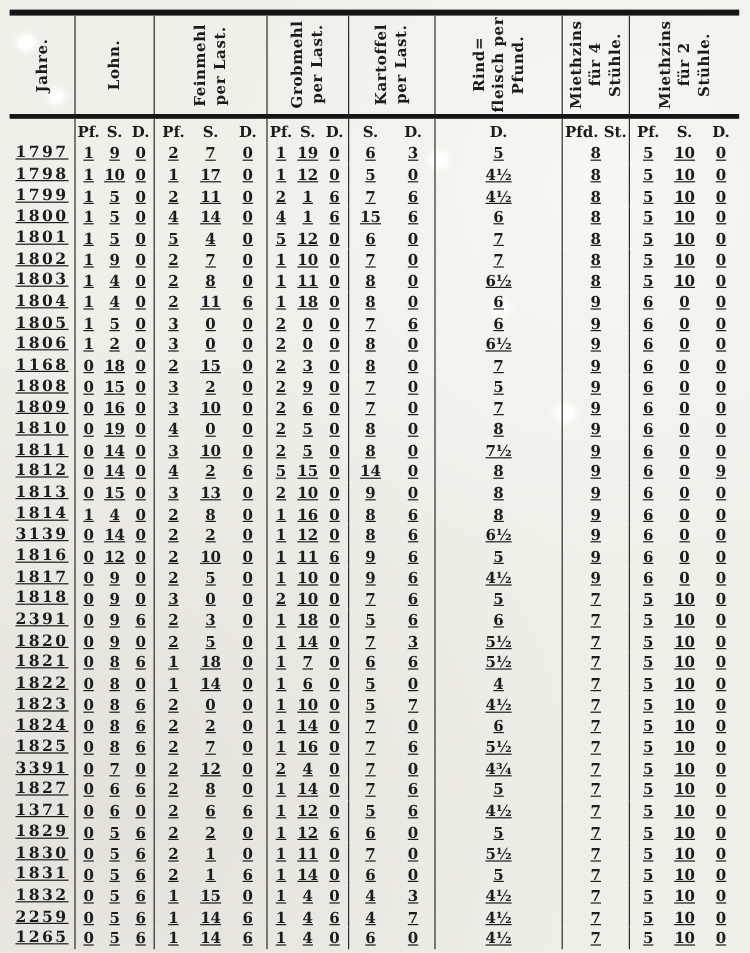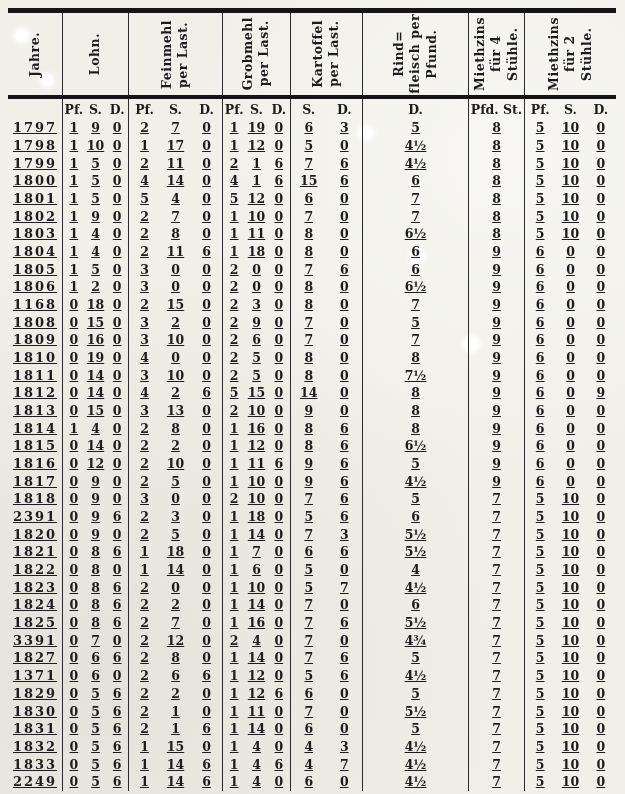--- a/index.html
+++ b/index.html
@@ -766,21 +766,21 @@
             <span class="single">9</span>
           </div>
           <div class="cell col-m2">
             <span class="part">6</span>
             <span class="part">0</span>
             <span class="part">0</span>
           </div>
         </div>
         <div class="row">
           <div class="cell col-year">
-            <span class="single">1815</span>
+            <span class="single">3139</span>
           </div>
           <div class="cell col-lohn">
             <span class="part">0</span>
             <span class="part">14</span>
             <span class="part">0</span>
           </div>
           <div class="cell col-fein">
             <span class="part">2</span>
             <span class="part">2</span>
             <span class="part">0</span>
@@ -1396,21 +1396,21 @@
             <span class="single">7</span>
           </div>
           <div class="cell col-m2">
             <span class="part">5</span>
             <span class="part">10</span>
             <span class="part">0</span>
           </div>
         </div>
         <div class="row">
           <div class="cell col-year">
-            <span class="single">1833</span>
+            <span class="single">2259</span>
           </div>
           <div class="cell col-lohn">
             <span class="part">0</span>
             <span class="part">5</span>
             <span class="part">6</span>
           </div>
           <div class="cell col-fein">
             <span class="part">1</span>
             <span class="part">14</span>
             <span class="part">6</span>
@@ -1431,21 +1431,21 @@
             <span class="single">7</span>
           </div>
           <div class="cell col-m2">
             <span class="part">5</span>
             <span class="part">10</span>
             <span class="part">0</span>
           </div>
         </div>
         <div class="row">
           <div class="cell col-year">
-            <span class="single">2249</span>
+            <span class="single">1265</span>
           </div>
           <div class="cell col-lohn">
             <span class="part">0</span>
             <span class="part">5</span>
             <span class="part">6</span>
           </div>
           <div class="cell col-fein">
             <span class="part">1</span>
             <span class="part">14</span>
             <span class="part">6</span>

